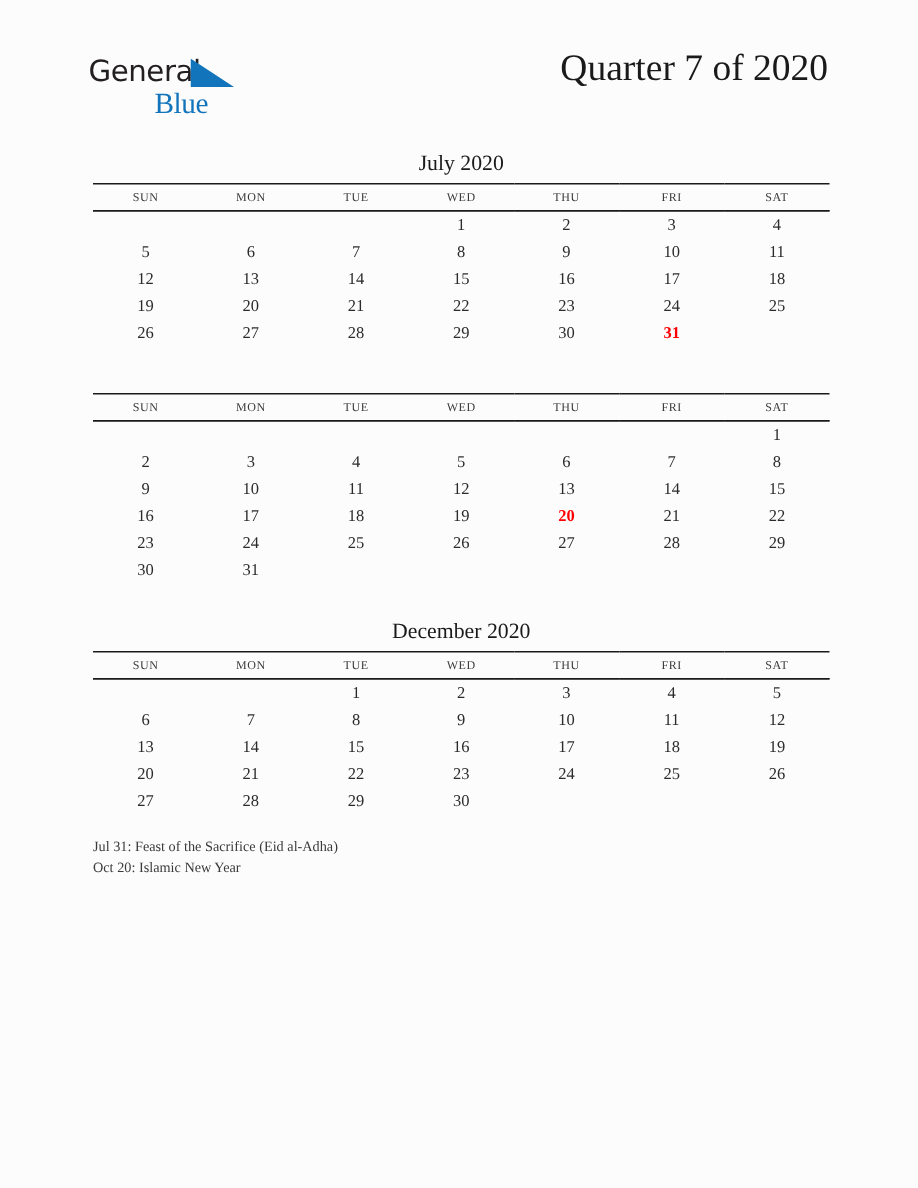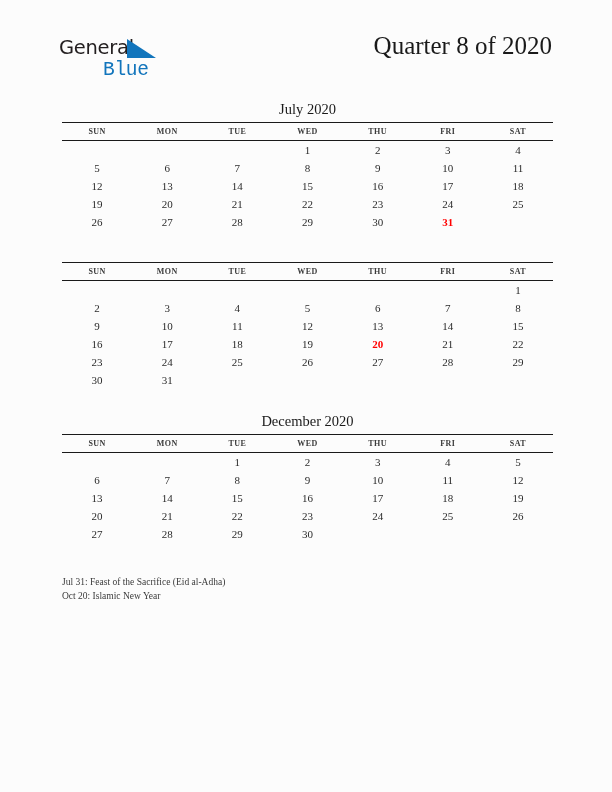--- a/index.html
+++ b/index.html
@@ -38,21 +38,21 @@
     font-family: "DejaVu Sans", sans-serif;
     font-size: 19.5px;
     letter-spacing: -0.3px;
     color: #231f20;
     line-height: 24px;
   }
   #logo-blue {
     position: absolute;
     left: 44px;
     top: 22px;
-    font-family: Liberation Mono, monospace;
+    font-family: Liberation Serif, serif;
     font-size: 19.5px;
     letter-spacing: -0.3px;
     color: #1275bc;
     line-height: 24px;
   }
   #logo-mark {
     position: absolute;
     left: 68px;
     top: 3px;
     width: 30px;
@@ -95,21 +95,21 @@
   }
 
   table.cal {
     border-collapse: collapse;
     width: 491px;
     table-layout: fixed;
   }
   table.cal thead th {
     font-family: "Liberation Serif", serif;
     font-size: 8px;
-    font-weight: bold;
+    font-weight: normal;
     letter-spacing: 0.4px;
     color: #3a3a3a;
     text-align: center;
     padding: 4px 0 4px 0;
     border-top: 1.1px solid #1a1a1a;
     border-bottom: 1.1px solid #1a1a1a;
   }
   table.cal tbody td {
     font-family: "Liberation Serif", serif;
     font-size: 11px;
@@ -122,21 +122,21 @@
   table.cal tbody td.holiday {
     color: #ff0000;
     font-weight: bold;
   }
   table.cal tbody td.empty { color: transparent; }
 
   
   #notes {
     position: absolute;
     left: 62px;
-    top: 575px;
+    top: 558px;
     width: 450px;
   }
   .note-line {
     font-family: "Liberation Serif", serif;
     font-size: 9.5px;
     color: #3a3a3a;
     line-height: 14px;
   }
 </style>
 </head>
@@ -148,21 +148,21 @@
     <span id="logo-general">General</span>
     <span id="logo-mark">
       <svg width="30" height="22" viewBox="0 0 30 22" xmlns="http://www.w3.org/2000/svg">
         <polygon points="0,0 29,19 0,19" fill="#1275bc"></polygon>
       </svg>
     </span>
     <span id="logo-blue">Blue</span>
   </div>
 
   <div id="title-block">
-    <div id="quarter-title">Quarter 8 of 2020</div>
+    <div id="quarter-title">Quarter 7 of 2020</div>
   </div>
 
 </div>
 
 <div class="month-block" id="month-0">
   <div class="month-title">July 2020</div>
   <table class="cal">
     <thead>
         <tr>
           <th>SUN</th>

